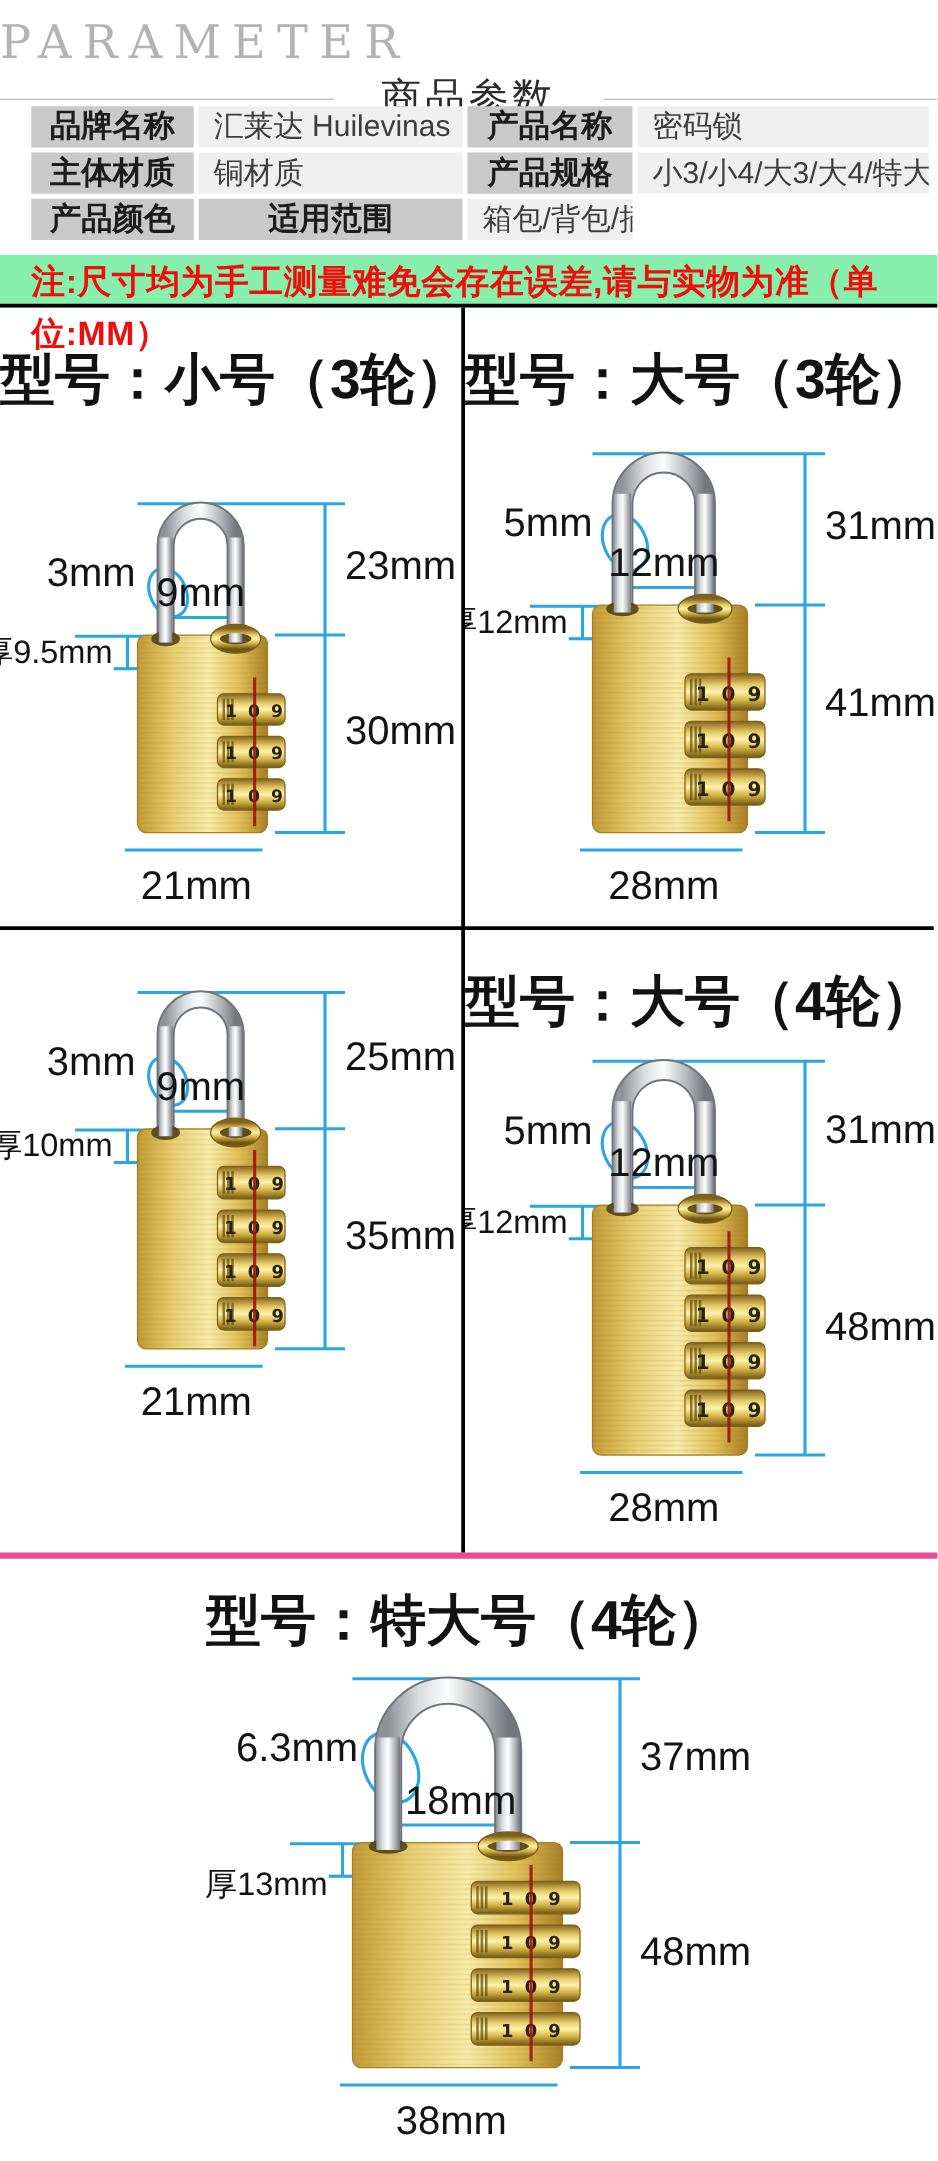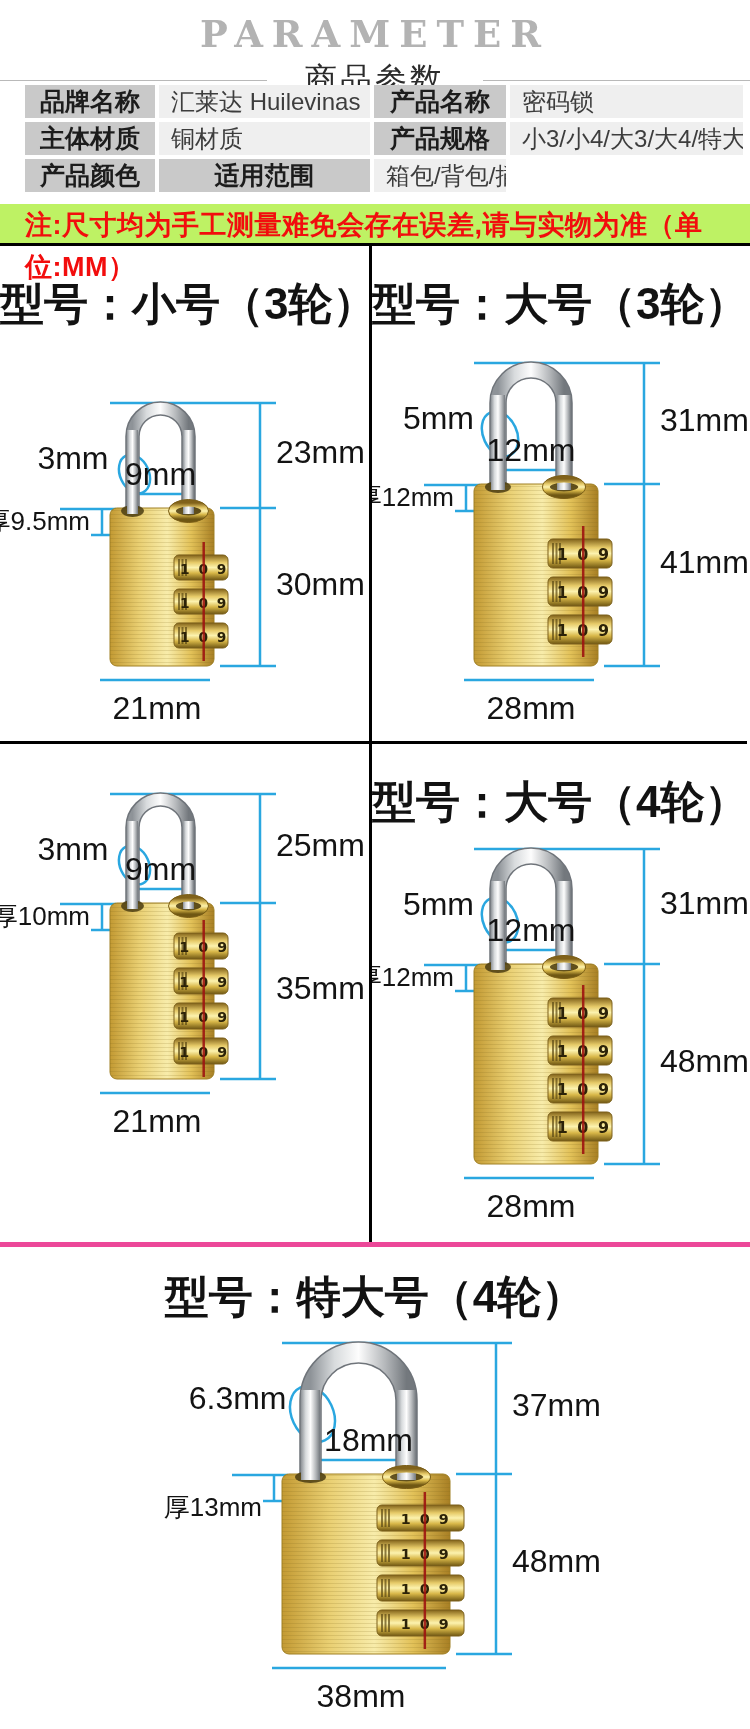--- a/index.html
+++ b/index.html
@@ -4,40 +4,40 @@
 <style>
   * { margin:0; padding:0; box-sizing:border-box; }
   html,body { background:#ffffff; }
   body {
     width:750px; height:1729px; position:relative; overflow:hidden;
     font-family:"Liberation Sans", sans-serif; color:#111;
   }
   
   .header { height:80px; padding-top:12px; }
   .title-en {
-    text-align:center; font-family:"DejaVu Serif", serif; font-weight:bold;
+    font-family:"DejaVu Serif", serif; font-weight:normal;
     font-size:37px; letter-spacing:9px; color:#b3b3b3;
   }
   .cn-row { display:flex; align-items:center; margin-top:2px; }
   .cn-row .line { flex:1; height:1px; background:#b9b9b9; }
   .title-cn {
     margin:0 38px; font-size:32px; letter-spacing:3px; color:#2b2b2b; font-weight:500;
   }
   
   .ptable {
     margin:5px 15px 0 25px;
     display:grid; grid-template-columns:130px 211px 132px 233px;
     gap:4px;
   }
   .ptable .cell { height:33px; line-height:33px; overflow:hidden; white-space:nowrap; }
   .ptable .lbl { background:#c9c9c9; text-align:center; font-size:25px; color:#1c1c1c; font-weight:600; }
   .ptable .val { background:#efefef; padding-left:12px; font-size:24px; color:#3d3d3d; }
   
   .note {
-    margin-top:12px; height:42px; line-height:42px; background:#bef264;
+    margin-top:12px; height:42px; line-height:42px; background:#86efac;
     border-bottom:3px solid #000; padding-left:25px;
     color:#f20d0d; font-size:27px; font-weight:700; letter-spacing:0.5px;
   }
   
   .grid { display:grid; grid-template-columns:372px 375px; border-bottom:5px solid #ec4899; }
   .q { height:498px; overflow:hidden; position:relative; }
   .q1, .q2 { border-bottom:3px solid #000; }
   .q1, .q3 { border-right:3px solid #000; }
   .q-title {
     margin-top:32px; text-align:center; font-size:44px; font-weight:600;

